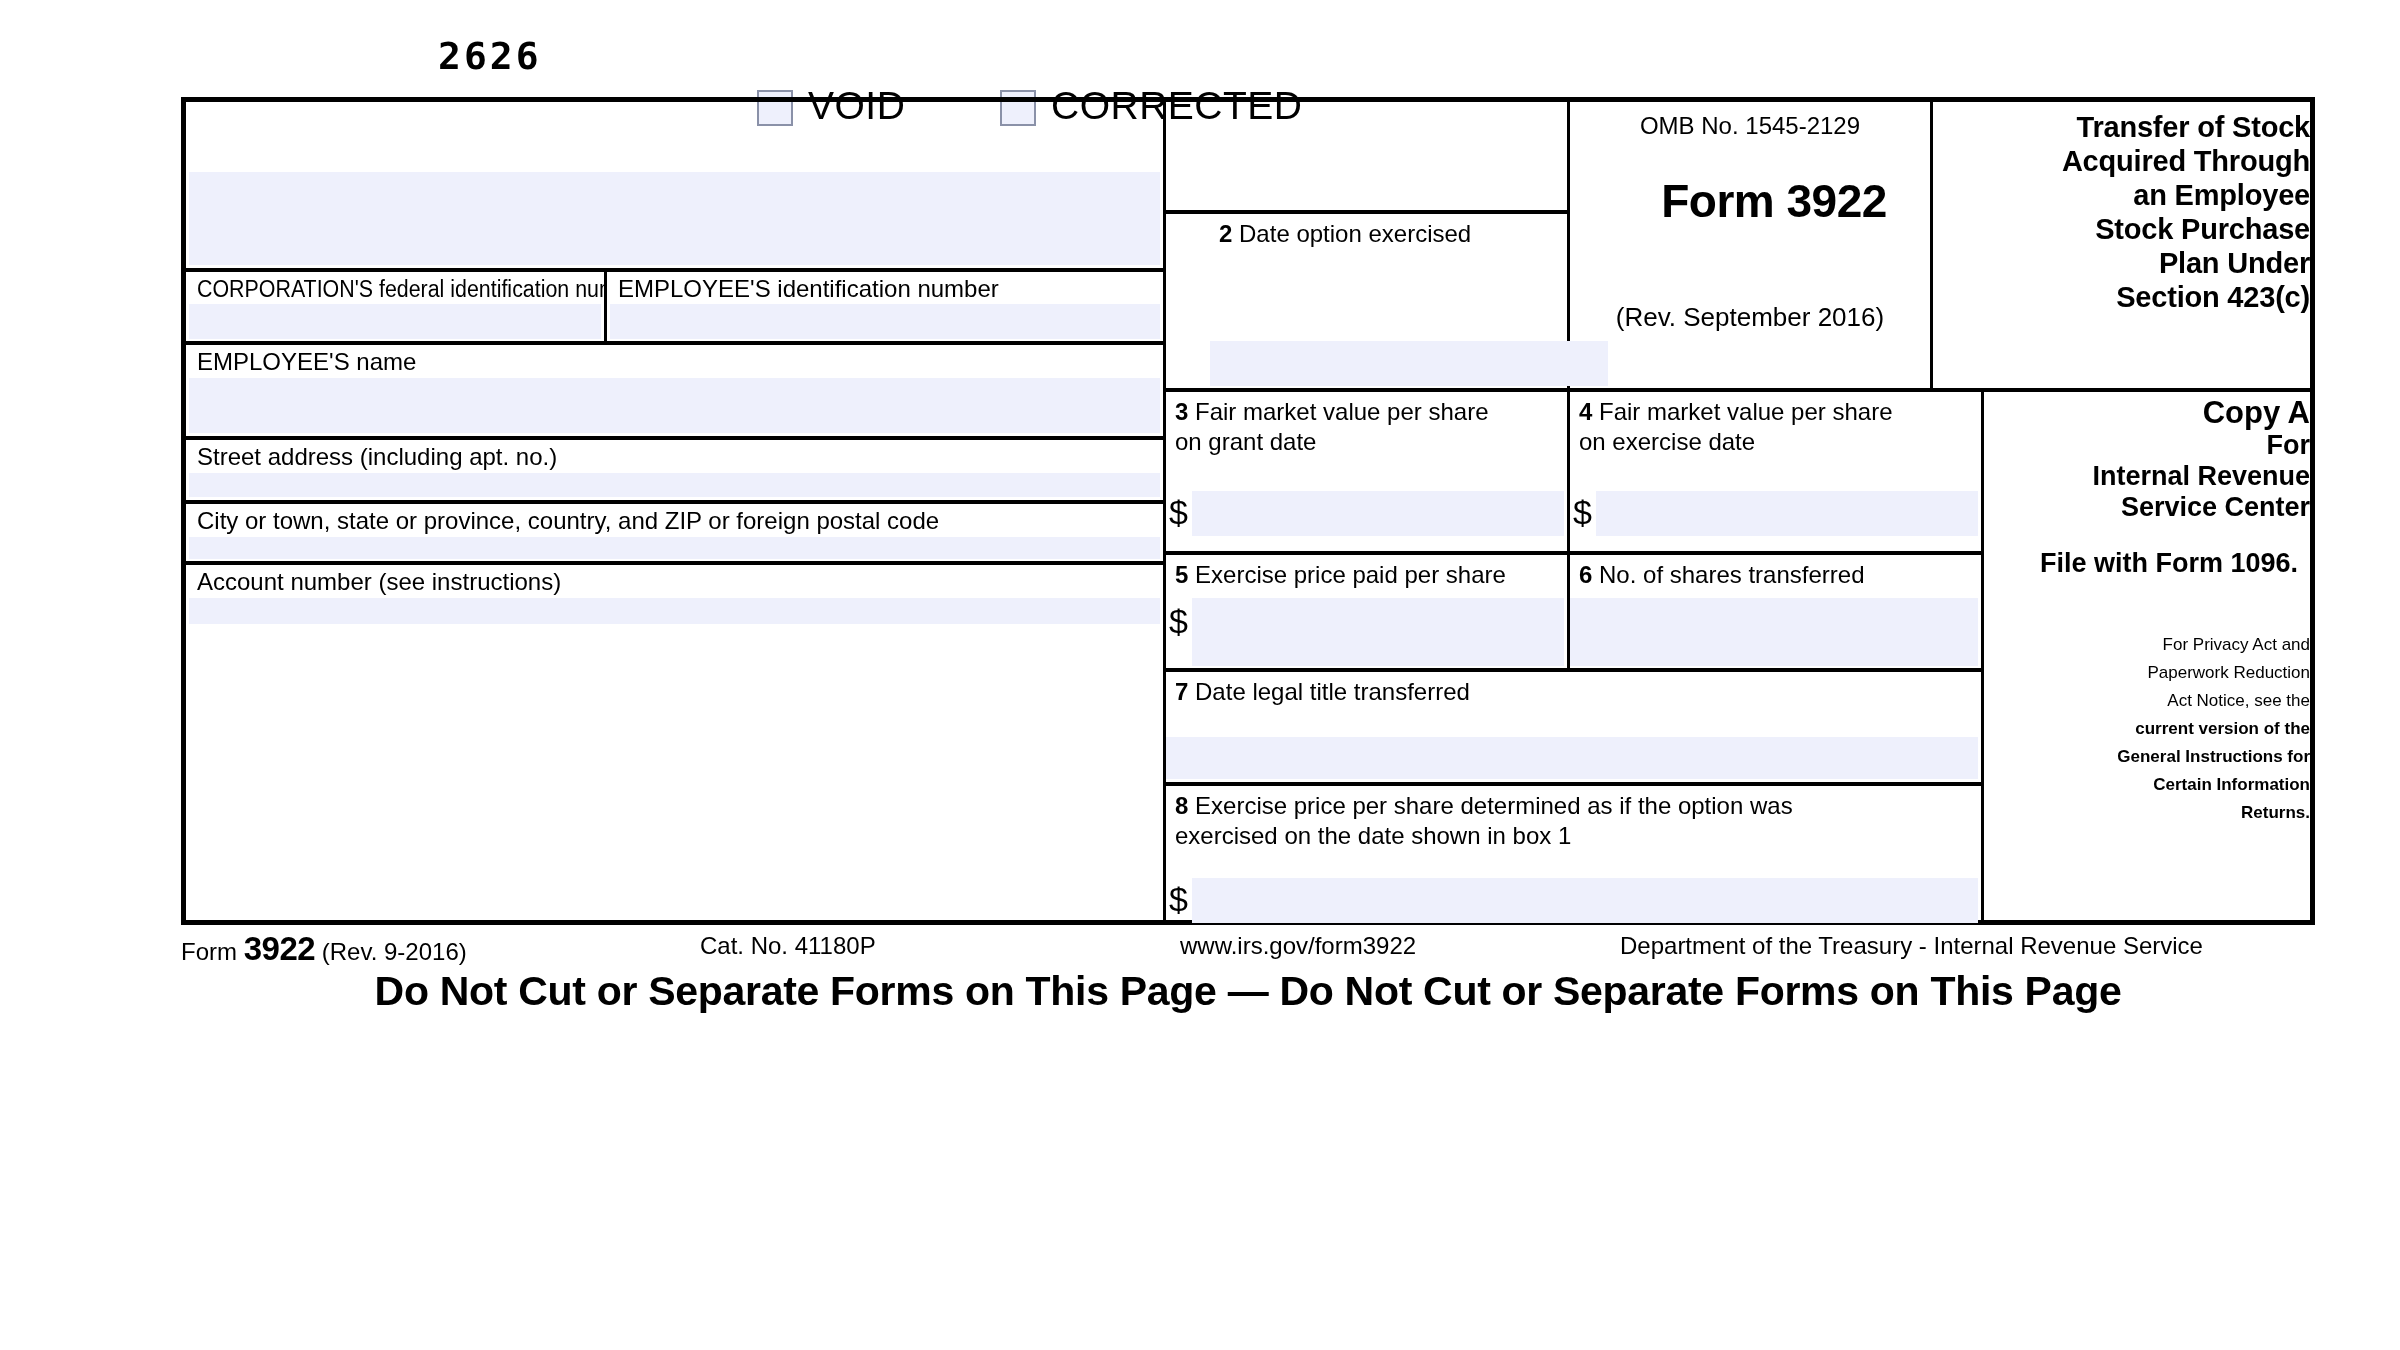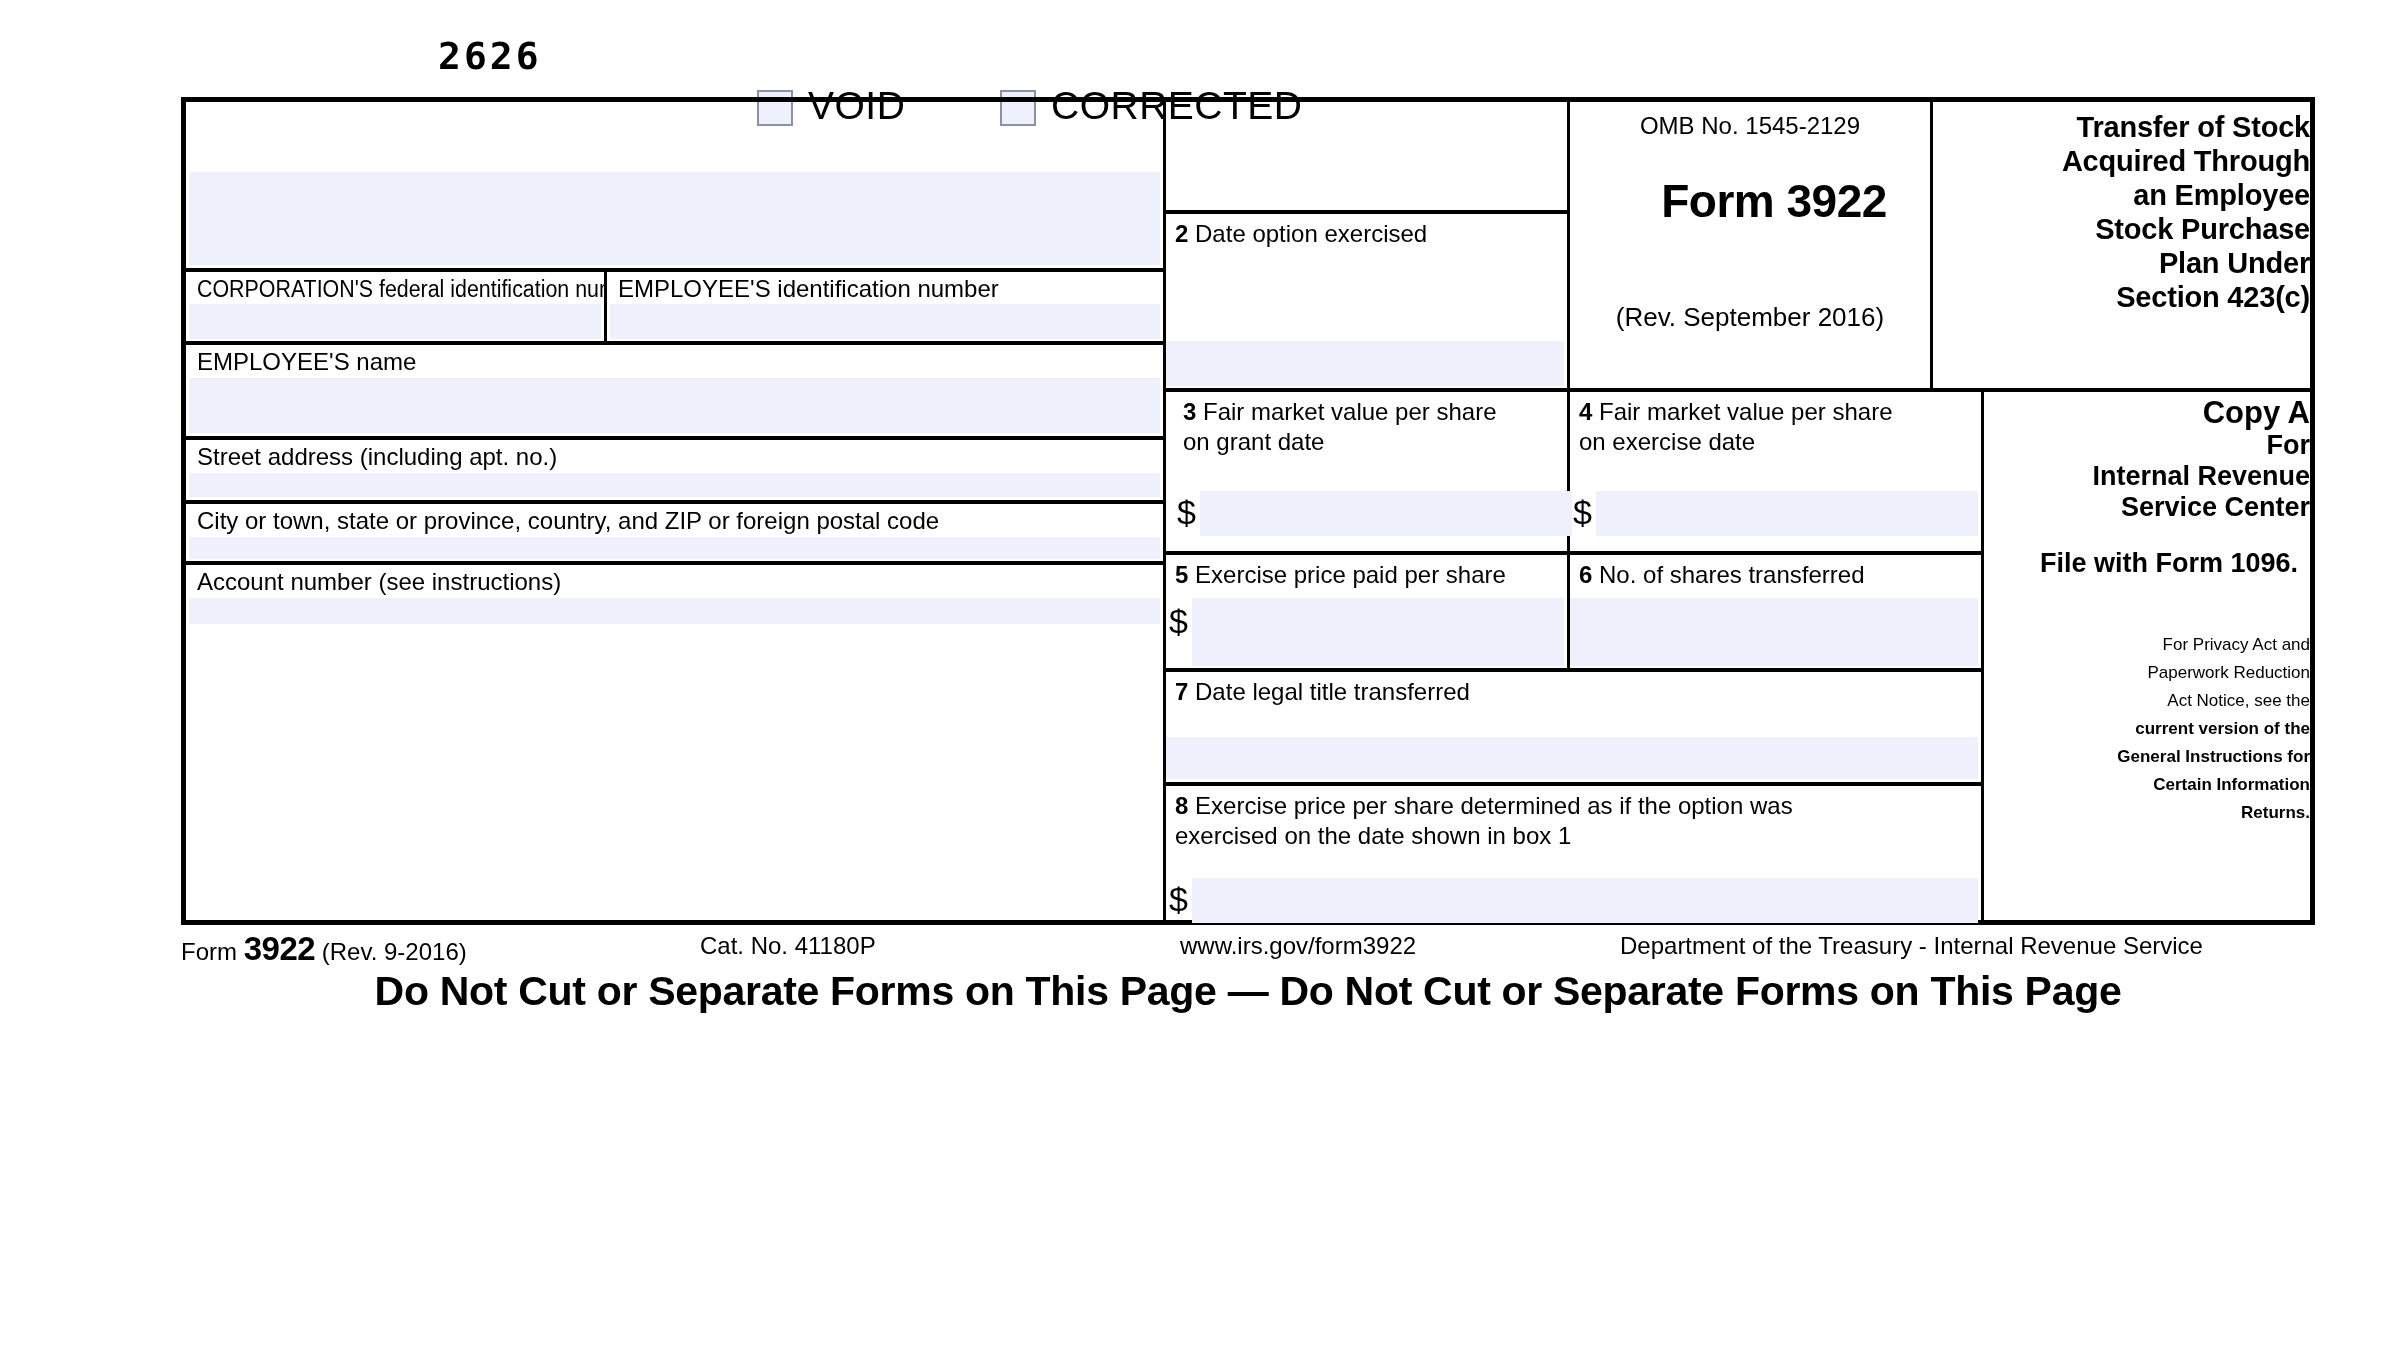--- a/index.html
+++ b/index.html
@@ -128,21 +128,21 @@
       <div class="lbl" style="left:11px;top:3px;white-space:nowrap;">City or town, state or province, country, and ZIP or foreign postal code</div>
       <div class="fill" style="left:3px;top:34px;width:971px;height:22px;"></div>
     </div>
 
     <div class="cell" style="left:0;top:462px;width:977px;height:61px;">
       <div class="lbl" style="left:11px;top:3px;white-space:nowrap;">Account number (see instructions)</div>
       <div class="fill" style="left:3px;top:34px;width:971px;height:26px;"></div>
     </div>
 
 
-    <div class="cell" style="left:980px;top:111px;width:401px;height:175px;">
+    <div class="cell" style="left:1024px;top:111px;width:401px;height:175px;">
       <div class="lbl" style="left:9px;top:6px;white-space:nowrap;"><span class="bnum">2</span> <span>Date option exercised</span></div>
       <div class="fill" style="left:0;top:128px;width:398px;height:45px;"></div>
     </div>
 
     <div class="cell" style="left:1384px;top:0;width:360px;height:286px;">
       <div class="omb ombno" style="top:10px;">OMB No. 1545-2129</div>
       <div class="omb formbig" style="top:72px;padding-left:24px;">Form 3922</div>
       <div class="omb rev" style="top:200px;">(Rev. September 2016)</div>
     </div>
 
@@ -150,21 +150,21 @@
       <div class="titleblk" style="right:5px;top:8px;width:370px;">
         <div>Transfer of Stock</div>
         <div>Acquired Through</div>
         <div>an Employee</div>
         <div>Stock Purchase</div>
         <div>Plan Under</div>
         <div>Section 423(c)</div>
       </div>
     </div>
 
-    <div class="cell" style="left:980px;top:289px;width:401px;height:160px;margin-left:8px;">
+    <div class="cell" style="left:980px;top:289px;width:401px;height:160px;">
       <div class="lbl" style="left:9px;top:6px;width:390px;"><span class="bnum">3</span> <span>Fair market value per share
     on grant date</span></div>
       <div class="fill" style="left:26px;top:100px;width:372px;height:45px;"></div>
       <div class="dollar" style="left:3px;top:104px;">$</div>
     </div>
 
     <div class="cell" style="left:1384px;top:289px;width:411px;height:160px;">
       <div class="lbl" style="left:9px;top:6px;width:400px;"><span class="bnum">4</span> <span>Fair market value per share
     on exercise date</span></div>
       <div class="fill" style="left:26px;top:100px;width:382px;height:45px;"></div>

